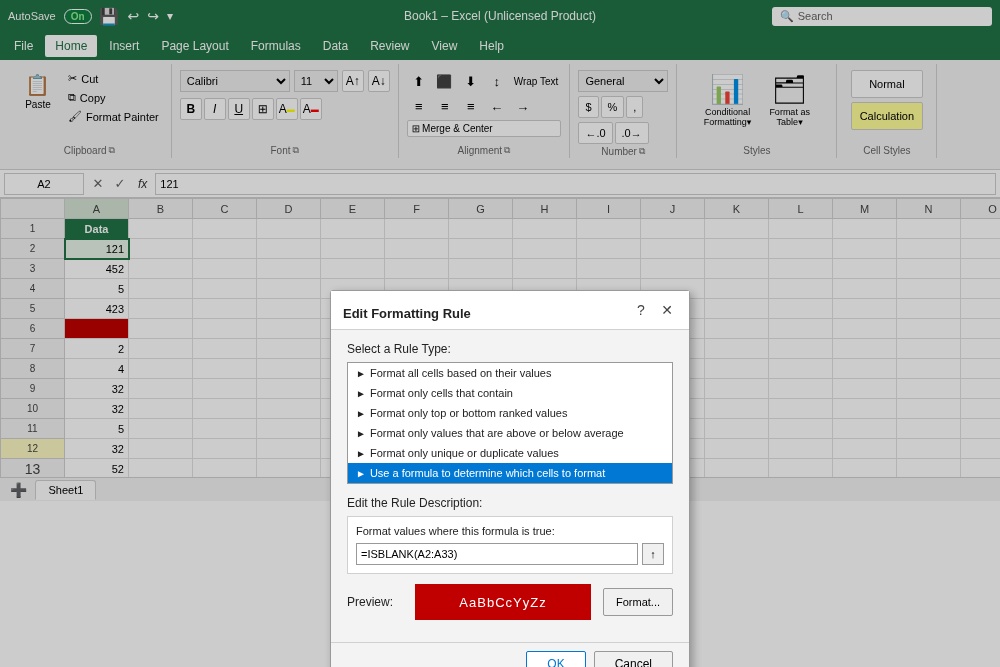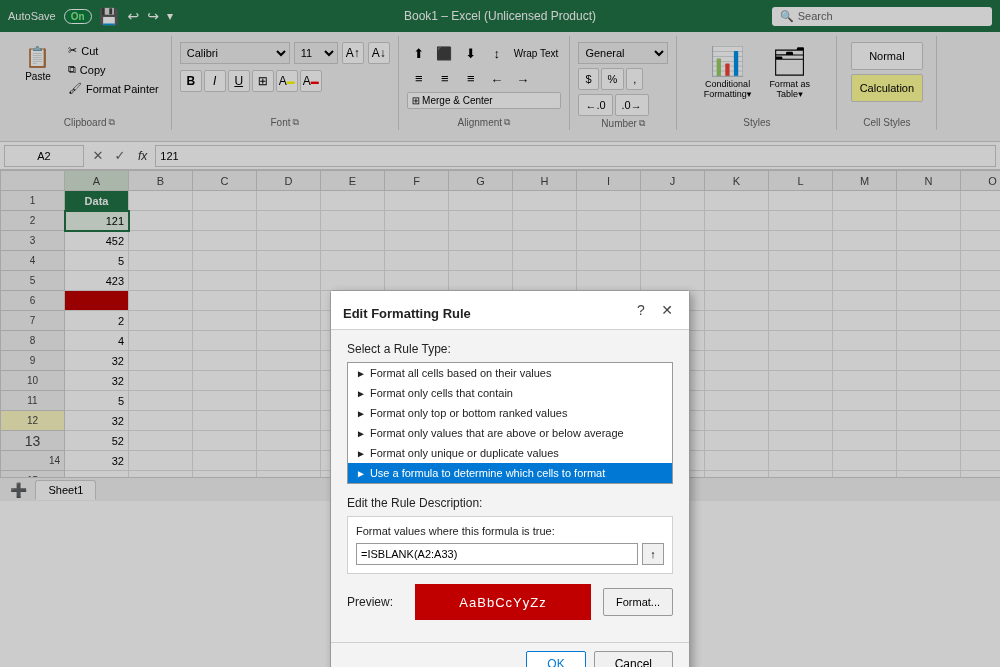--- a/index.html
+++ b/index.html
@@ -305,20 +305,31 @@
     </div>
     <div id="title-bar-center">Book1 – Excel (Unlicensed Product)</div>
     <div id="title-bar-right">
       <div id="search-box">
         <span style="color:#666;">🔍</span>
         <span>Search</span>
       </div>
     </div>
   </div>
 
+  <div id="menu-bar">
+    <div class="menu-item">File</div>
+    <div class="menu-item active">Home</div>
+    <div class="menu-item">Insert</div>
+    <div class="menu-item">Page Layout</div>
+    <div class="menu-item">Formulas</div>
+    <div class="menu-item">Data</div>
+    <div class="menu-item">Review</div>
+    <div class="menu-item">View</div>
+    <div class="menu-item">Help</div>
+  </div>
 
   <div id="ribbon">
 
     <div class="ribbon-group">
       <div class="ribbon-group-content" style="flex-direction:row;align-items:flex-start;">
         <div class="ribbon-btn" style="min-width:44px;">
           <span class="icon">📋</span>
           <span>Paste</span>
         </div>
         <div style="display:flex;flex-direction:column;gap:2px;">

